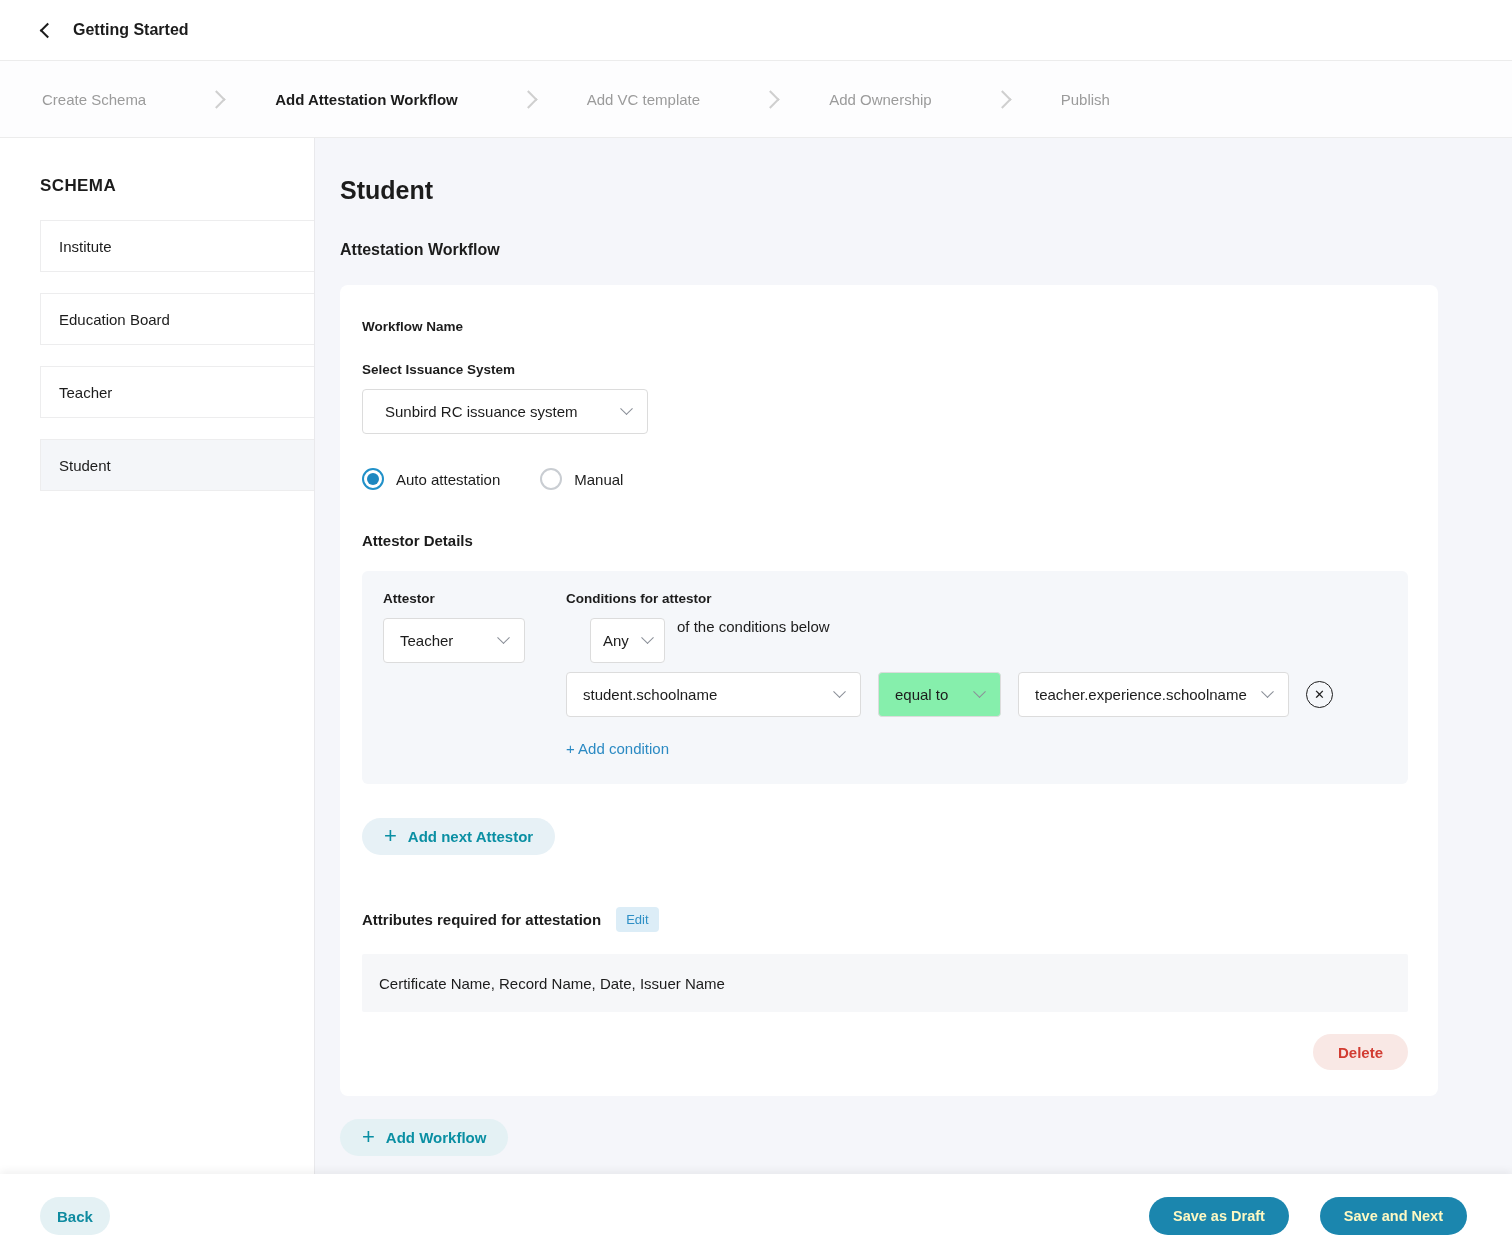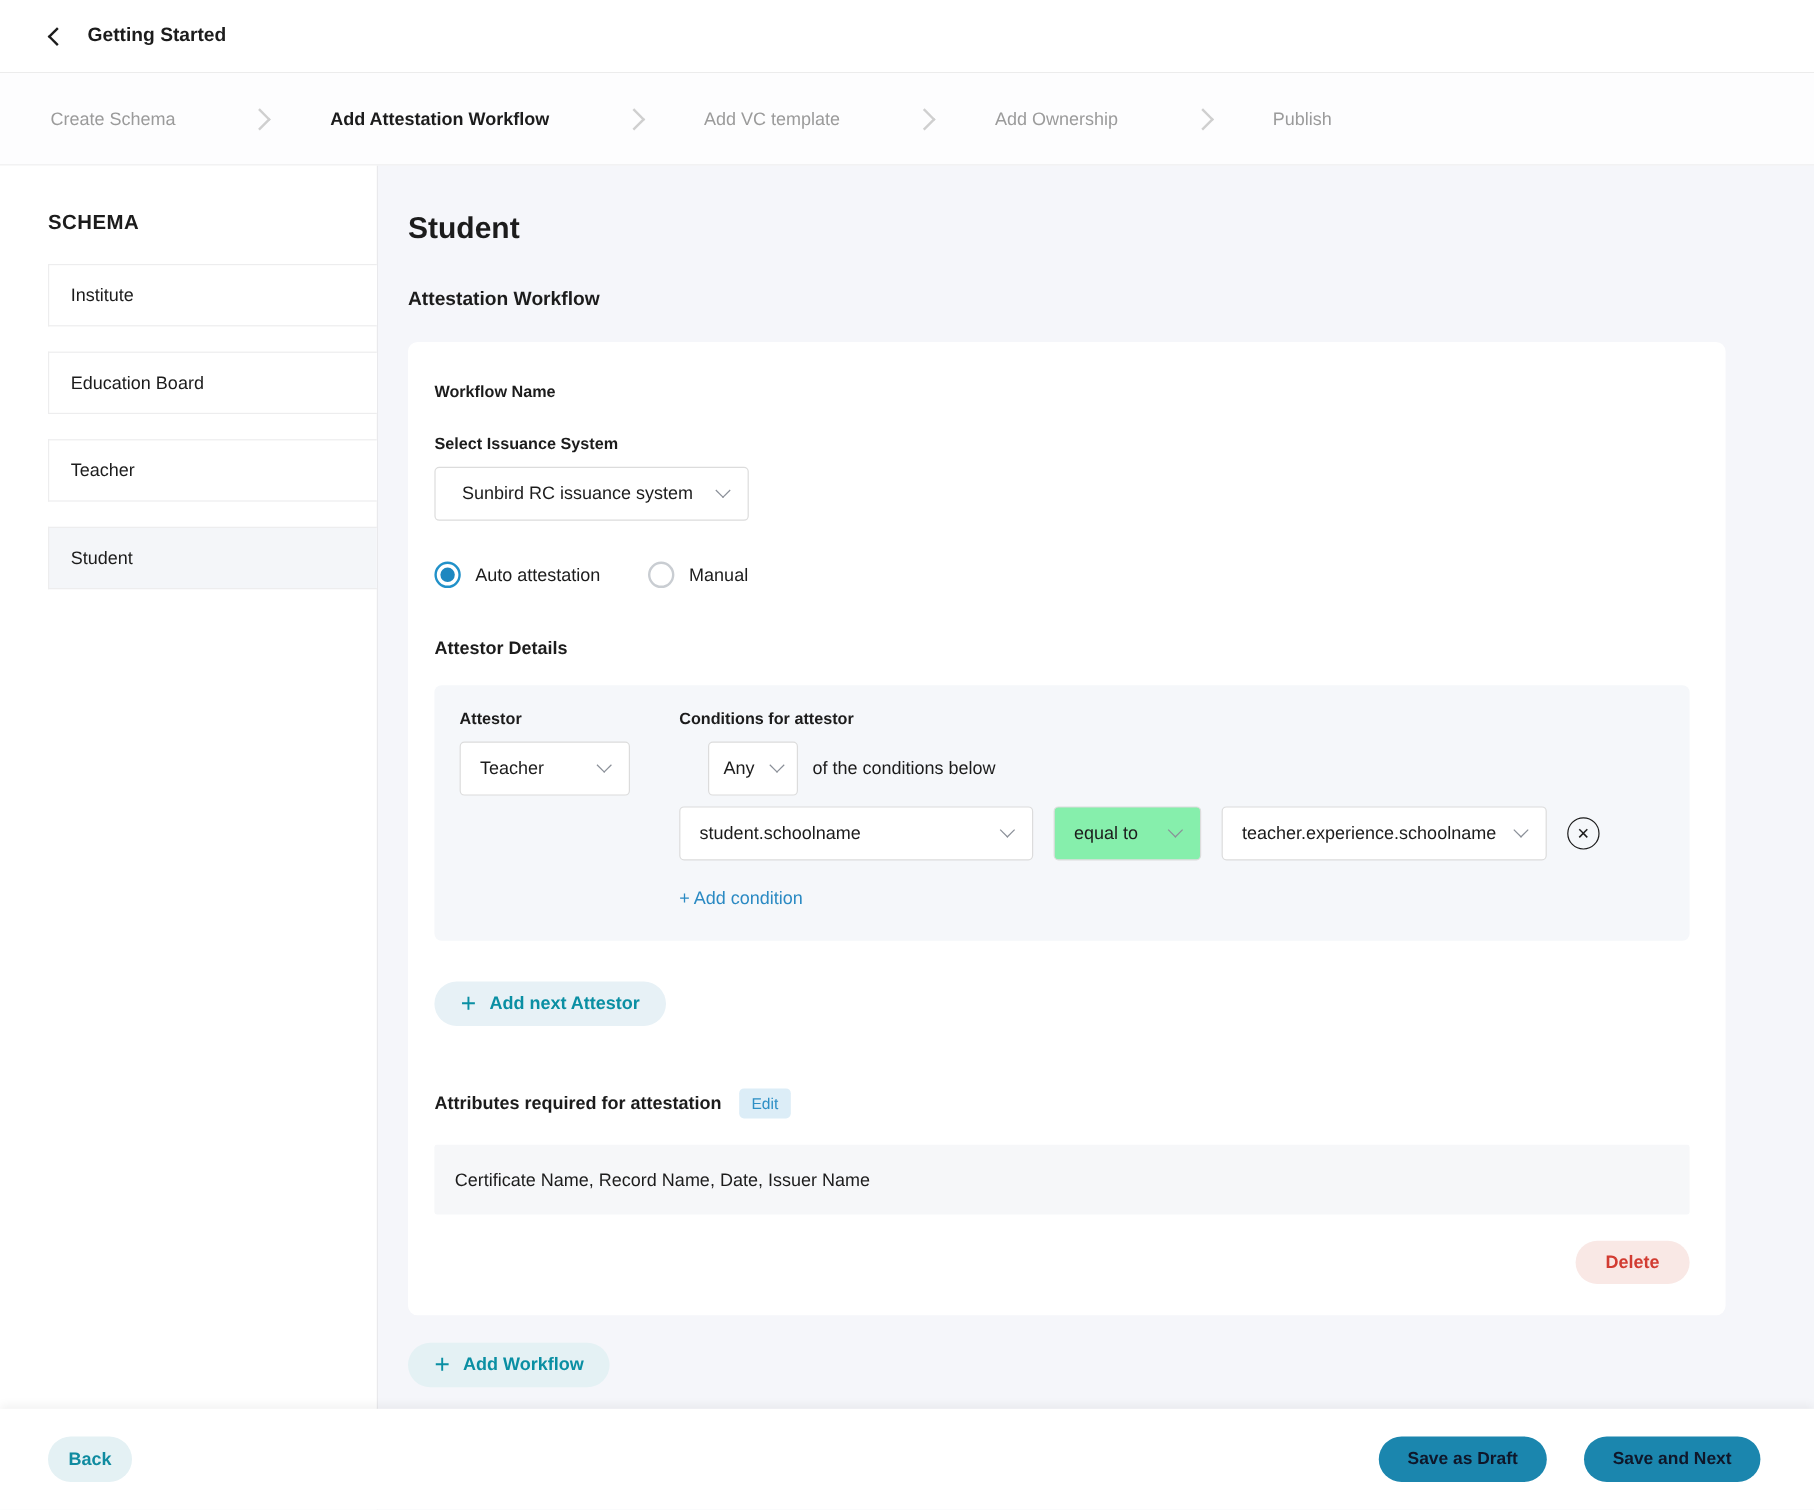--- a/index.html
+++ b/index.html
@@ -30,36 +30,36 @@
   .section-title { font-size:16px; font-weight:bold; margin-top:36px; }
 
   
   .card { background:#fff; border-radius:8px; margin-top:26px; padding:34px 30px 26px 22px; }
   .field-label { font-size:13.5px; font-weight:bold; margin-bottom:12px; }
   .text-input { width:976px; height:44px; border:1px solid #dcdcdc; border-radius:4px; padding:0 15px; font-size:15px; font-family:"Liberation Sans",sans-serif; color:#1c1c1c; background:#fff; }
   .mt28 { margin-top:28px; }
 
   .select { height:45px; border:1px solid #dcdcdc; border-radius:4px; background:#fff; display:flex; align-items:center; justify-content:space-between; padding:0 16px; font-size:15px; cursor:pointer; }
   .chev-down { width:9px; height:9px; border-right:1.6px solid #8a8f98; border-bottom:1.6px solid #8a8f98; transform:rotate(45deg) translate(-2px,-2px); flex:0 0 auto; }
-  .sel-issuance { width:262px;padding-left:22px; }
+  .sel-issuance { width:286px;padding-left:22px; }
 
   .radio-row { display:flex; align-items:center; margin-top:34px; }
   .radio { display:flex; align-items:center; cursor:pointer; margin-right:40px; }
   .radio-circle { width:22px; height:22px; border-radius:50%; border:2px solid #2191c9; display:flex; align-items:center; justify-content:center; background:#fff; }
   .radio-circle .dot { width:12px; height:12px; border-radius:50%; background:#1d87c0; }
   .radio.off .radio-circle { border-color:#c9cdd2; }
   .radio-label { font-size:15px; margin-left:12px; }
 
   .attestor-details-title { font-size:15px; font-weight:bold; margin-top:42px; }
 
   .attestor-panel { background:#f5f7fa; border-radius:6px; margin-top:22px; padding:20px 20px 26px 21px; display:flex; }
   .attestor-col { width:183px; flex:0 0 auto; }
   .sel-attestor { width:142px; background:#fff; }
   .conditions-col { flex:1 1 auto; }
-  .any-row { display:flex; align-items:center;padding-left:24px; }
+  .any-row { display:flex; align-items:flex-start;padding-left:24px; }
   .sel-any { width:75px; background:#fff; padding:0 12px; }
   .any-suffix { font-size:15px; margin-left:12px; }
   .condition-row { display:flex; align-items:center; margin-top:9px; }
   .sel-field { width:295px; background:#fff; }
   .sel-op { width:123px; background:#86efac; margin-left:17px; }
   .sel-value { width:271px; background:#fff; margin-left:17px; }
   .remove-btn { width:27px; height:27px; border-radius:50%; border:1.6px solid #1c1c1c; background:transparent; display:flex; align-items:center; justify-content:center; margin-left:17px; font-size:13px; color:#1c1c1c; cursor:pointer; line-height:1; }
   .add-condition { font-size:15px; color:#2b8ac3; margin-top:23px; display:inline-block; cursor:pointer;text-align:right; }
 
   .pill-btn { display:inline-flex; align-items:center; border:none; border-radius:19px; background:#e7f1f6; color:#0a8fa3; font-weight:bold; font-size:15px; font-family:"Liberation Sans",sans-serif; padding:0 22px; height:37px; cursor:pointer; }
@@ -72,21 +72,21 @@
   .attributes-box { background:#f6f7f9; border-radius:2px; margin-top:22px; height:58px; display:flex; align-items:center; padding-left:17px; font-size:15px; }
   .delete-row { display:flex; justify-content:flex-end; margin-top:22px; }
   .delete-btn { background:#f9e8e5; color:#d23c32; font-weight:bold; font-size:15px; border:none; border-radius:18px; padding:0 25px; height:36px; cursor:pointer; font-family:"Liberation Sans",sans-serif; }
 
   .add-workflow { margin-top:23px; background:#e4f1f4; }
 
   
   .footer { position:absolute; left:0; bottom:0; width:1512px; height:84px; background:#fff; box-shadow:0 -3px 8px rgba(0,0,0,.06); display:flex; align-items:center; justify-content:space-between; padding:0 45px 0 40px; }
   .back-btn { background:#e4f1f4; color:#0f8ba0; font-weight:bold; font-size:15px; border:none; border-radius:19px; height:38px; padding:0 17px; cursor:pointer; font-family:"Liberation Sans",sans-serif; }
   .footer-right { display:flex; align-items:center; }
-  .primary-btn { background:#1b86ae; color:#0f172a; font-weight:bold; font-size:14.5px; border:none; border-radius:19px; height:38px; padding:0 24px; cursor:pointer; font-family:"Liberation Sans",sans-serif; }
+  .primary-btn { background:#1b86ae; color:#fef9c3; font-weight:bold; font-size:14.5px; border:none; border-radius:19px; height:38px; padding:0 24px; cursor:pointer; font-family:"Liberation Sans",sans-serif; }
   .primary-btn + .primary-btn { margin-left:31px; }
 </style>
 </head>
 <body>
 
 <div class="page">
 
   <div class="header">
     <span class="back-chev"></span>
     <span class="header-title">Getting Started</span>

